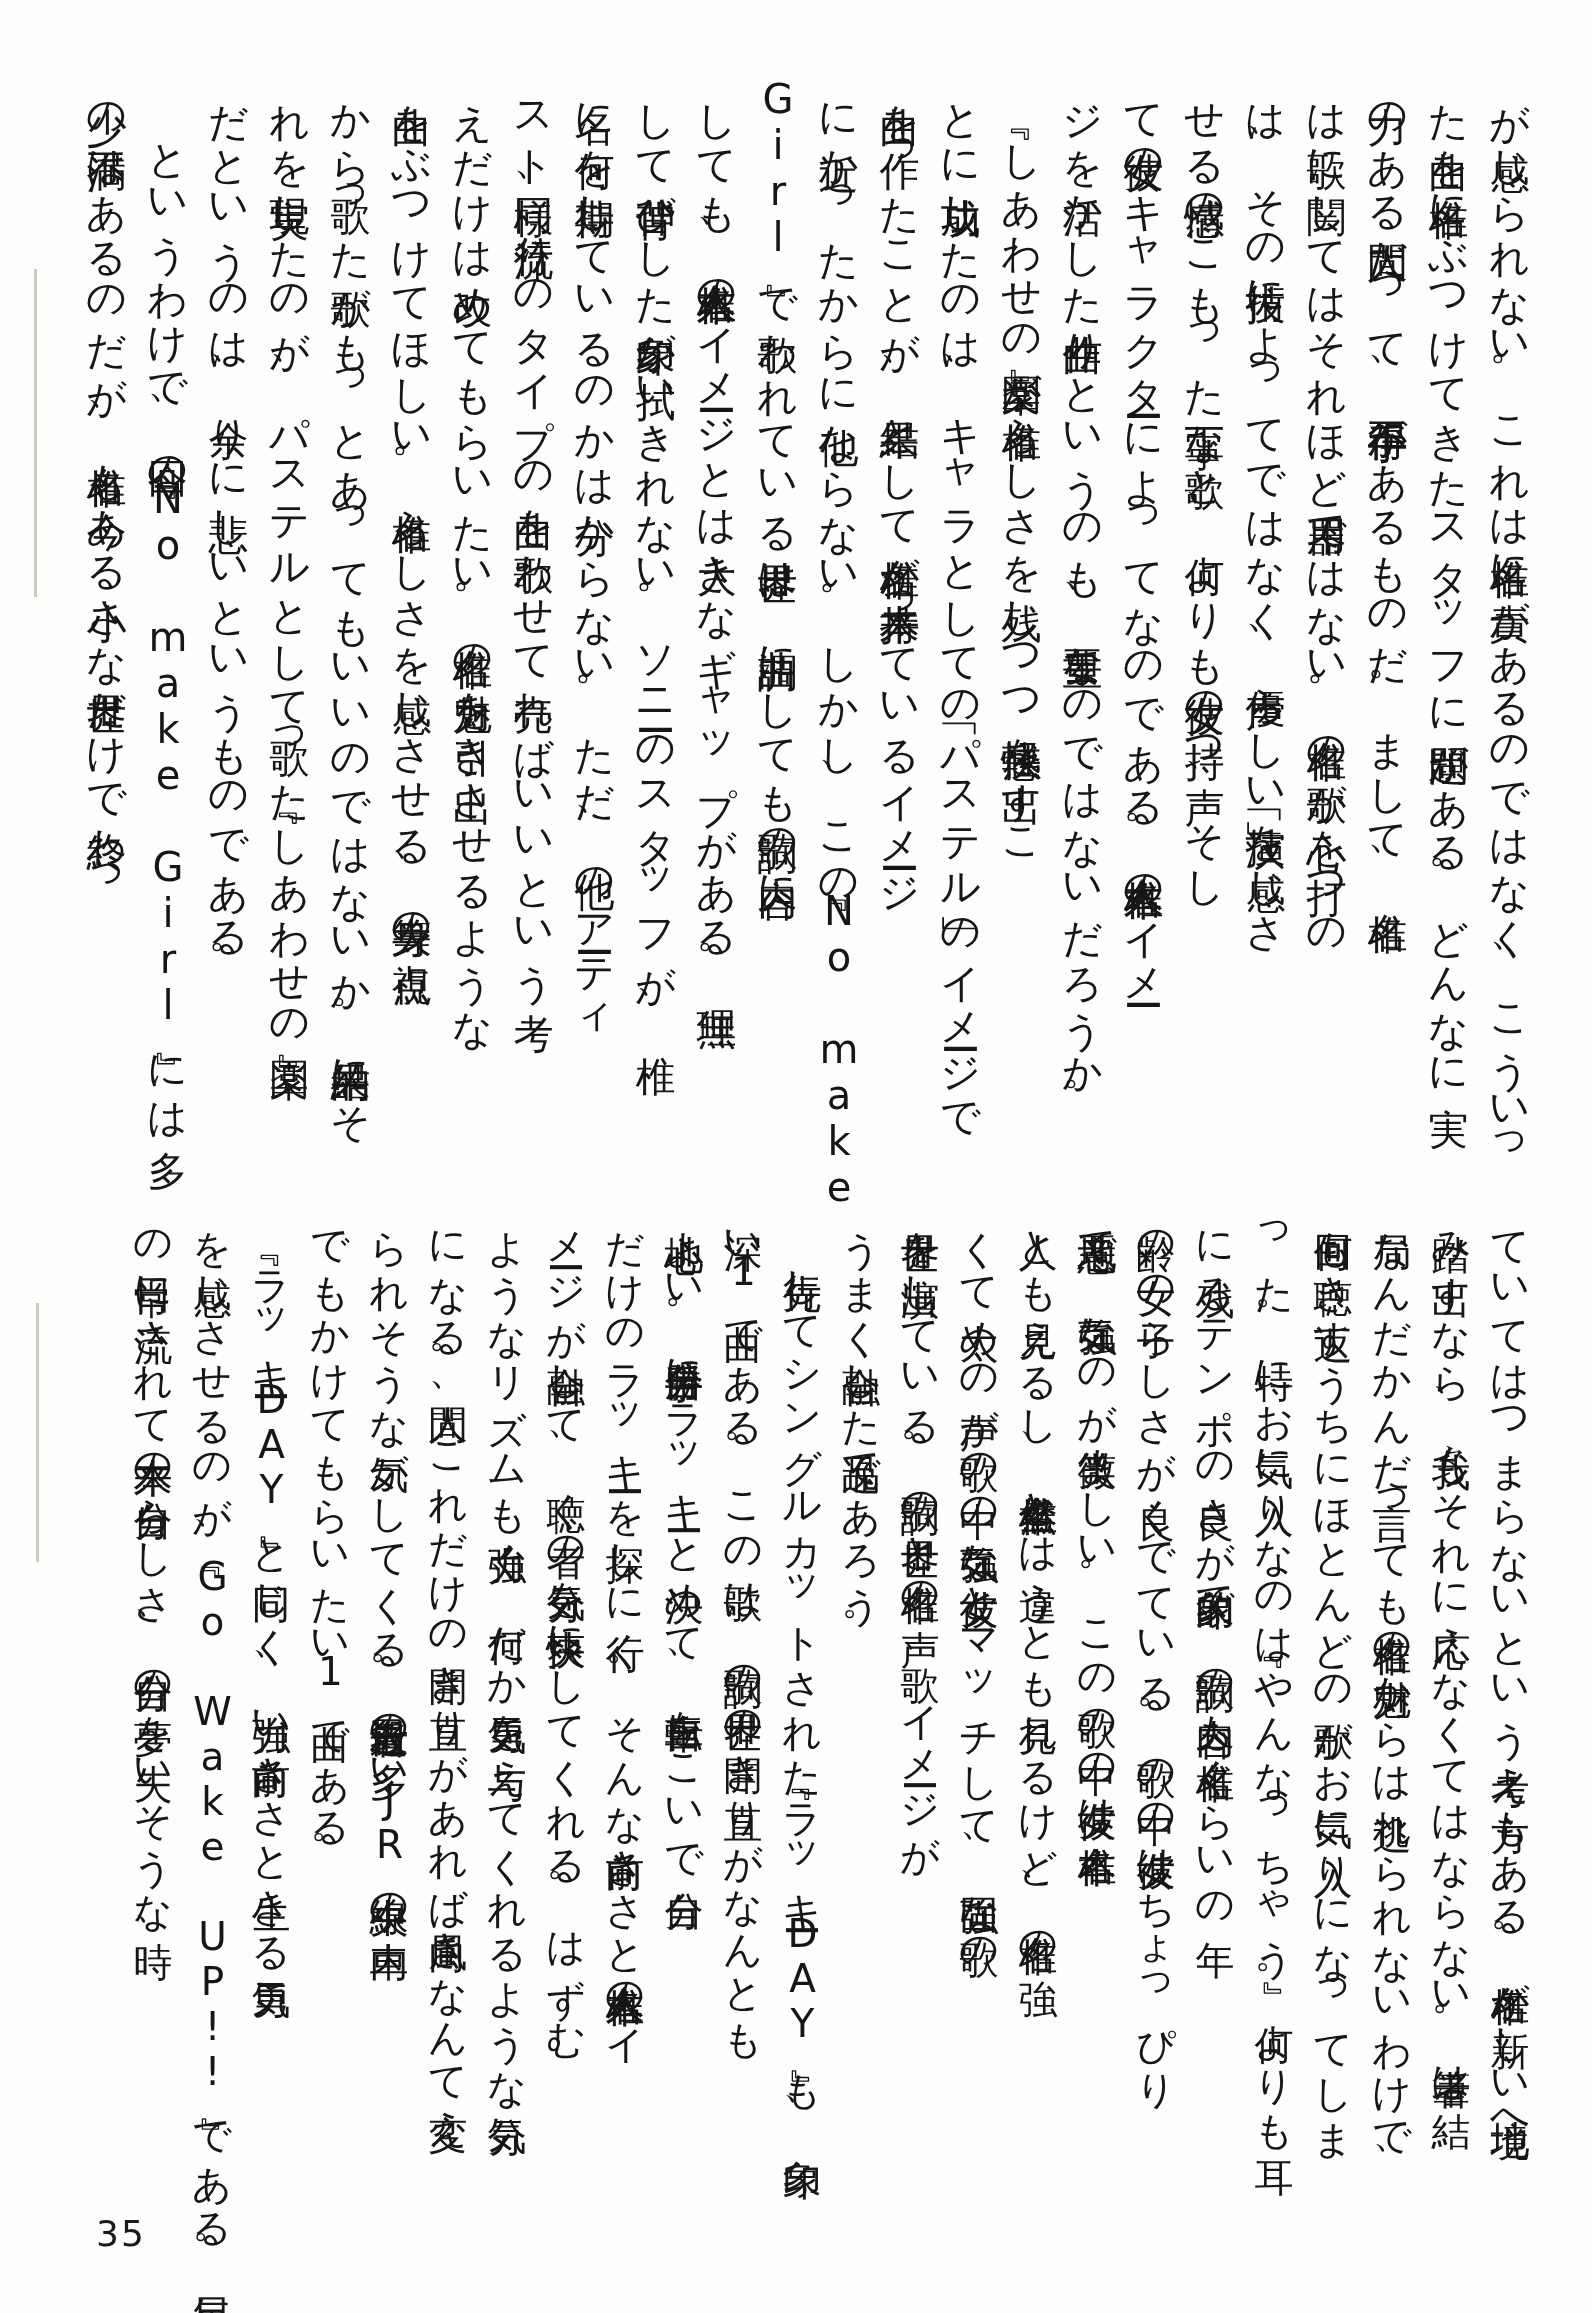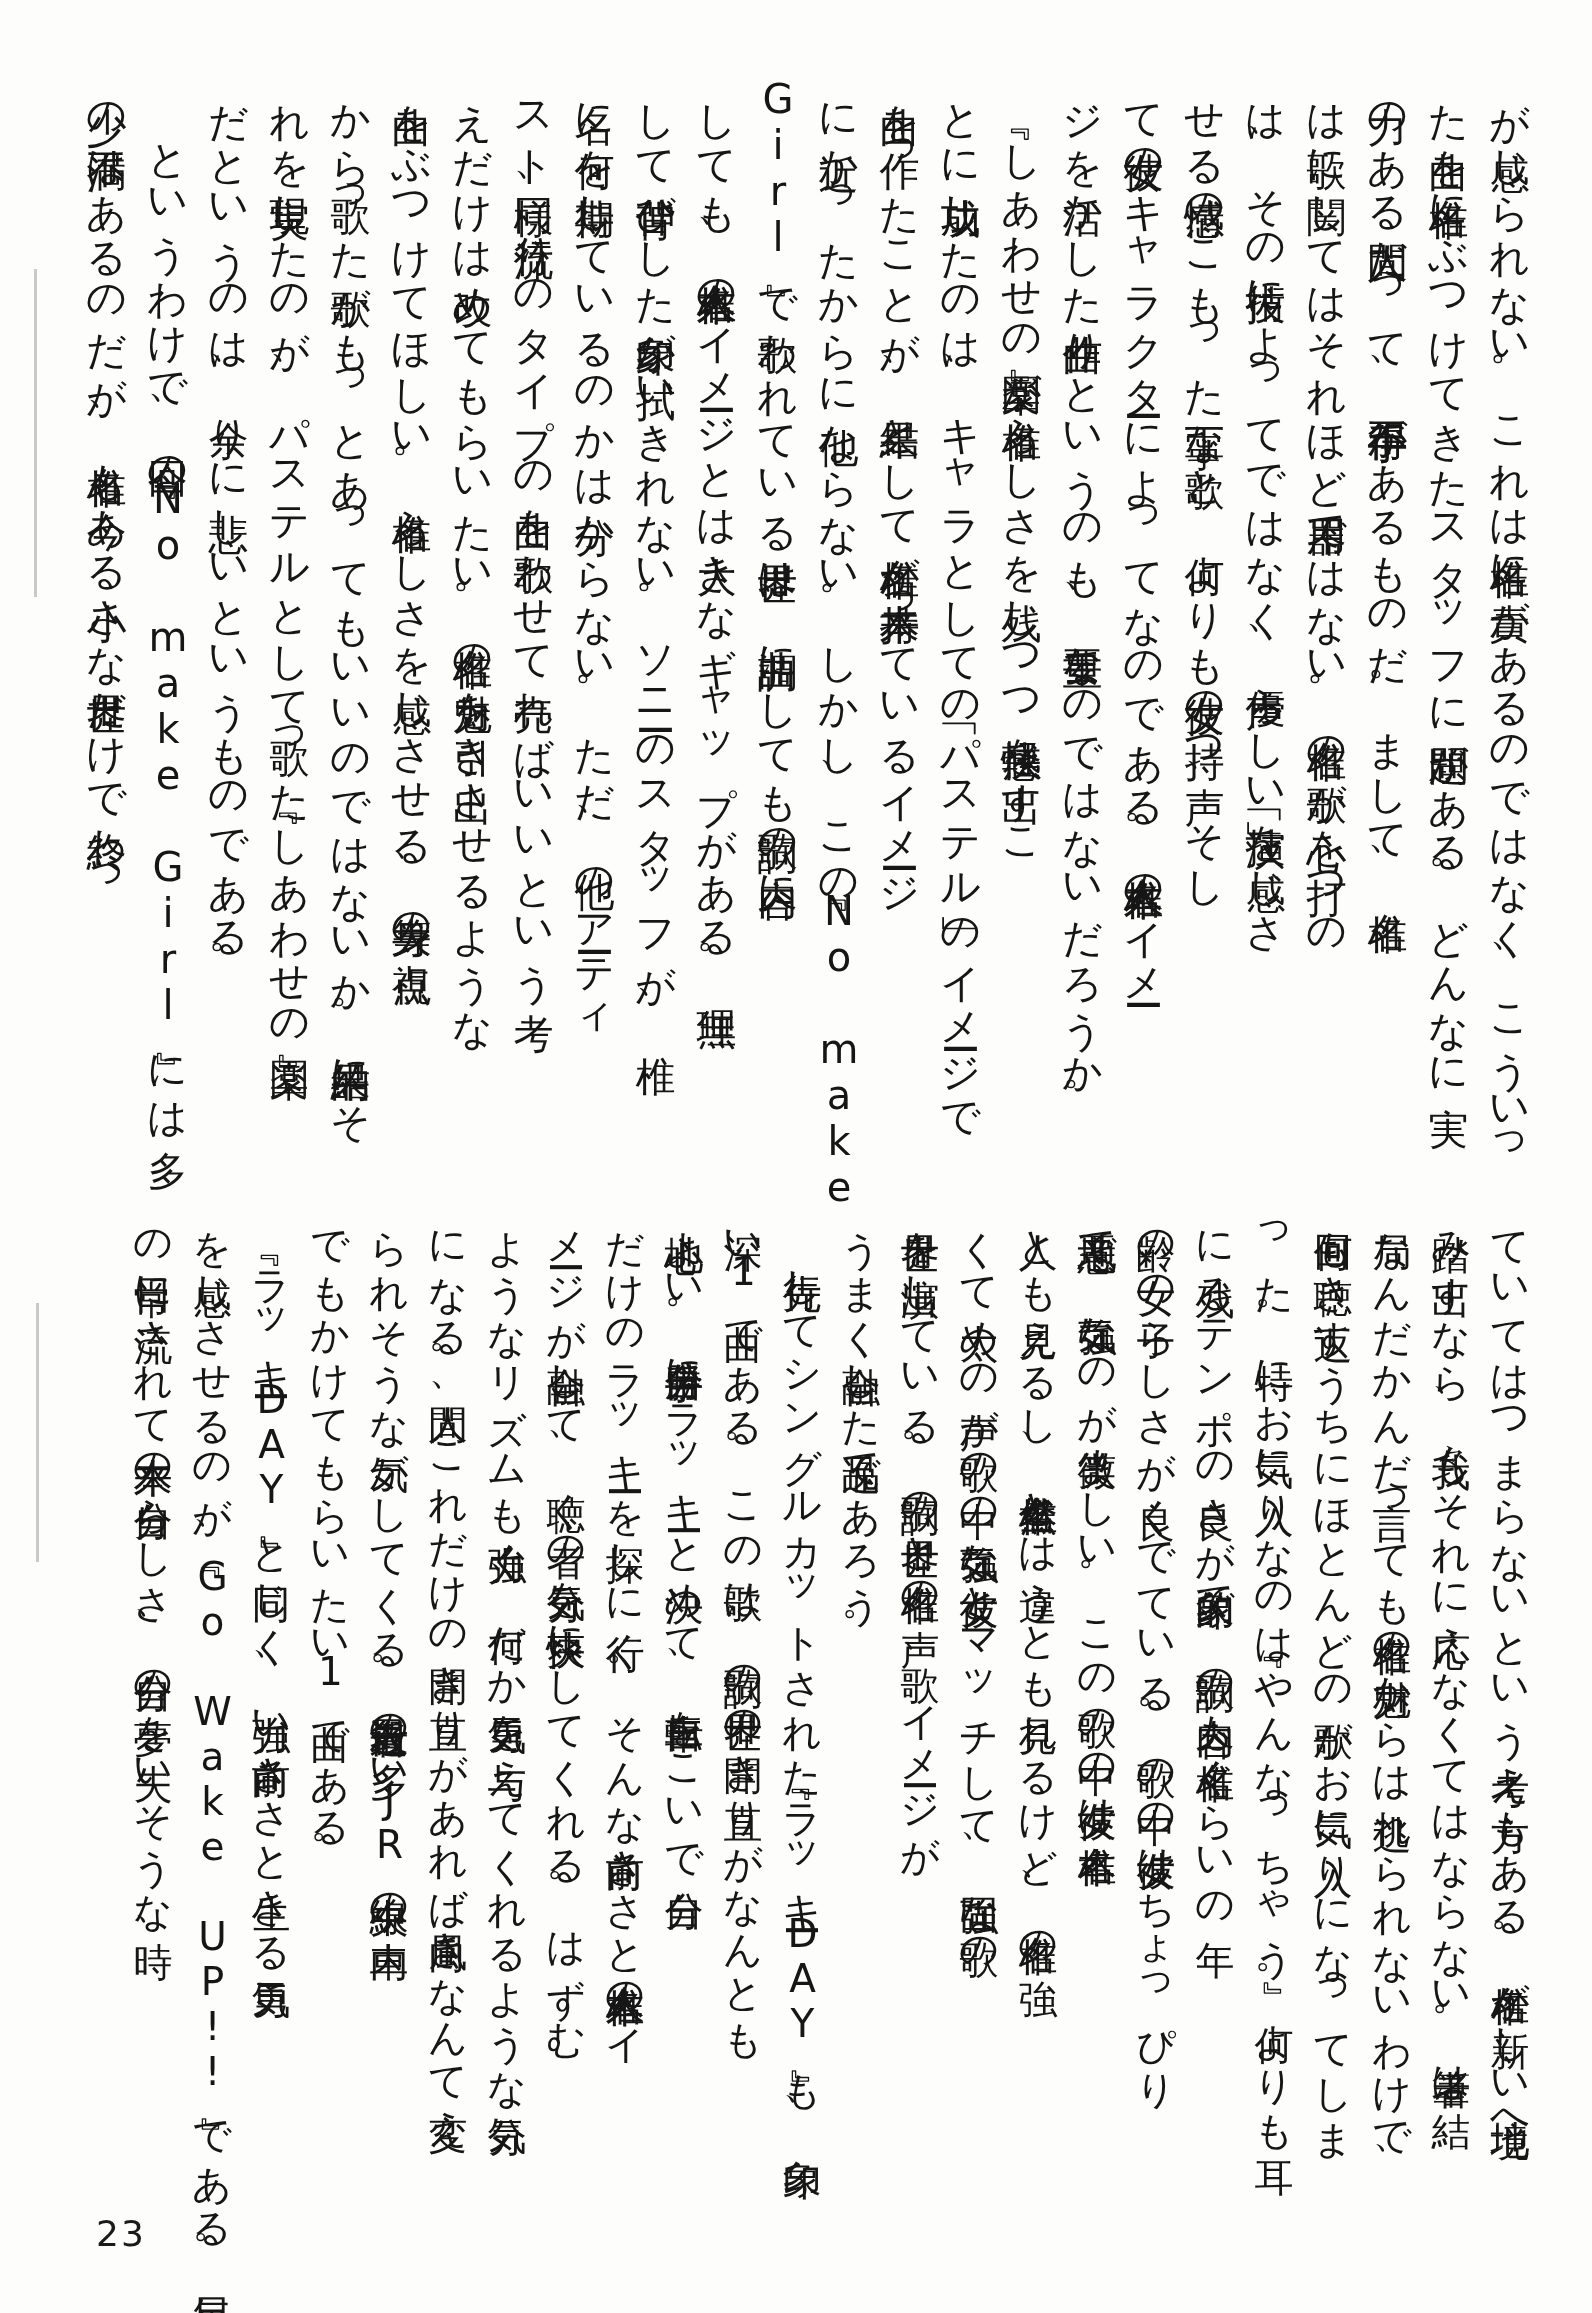--- a/index.html
+++ b/index.html
@@ -119,19 +119,19 @@
       <div class="tcol">メージが融合して、聴く者の気分を爽快にしてくれる。はずむ</div>
       <div class="tcol">ようなリズムも力強く、何だか勇気を与えてくれるような気分</div>
       <div class="tcol">になる。人間、これだけの開き直りがあれば風向きなんて変え</div>
       <div class="tcol">られそうな気がしてくる。最近自殺者の多いJR中央線の車内</div>
       <div class="tcol">でもかけてもらいたい1曲である。</div>
       <div class="tcol">　『ラッキーDAY』と同じく、力強い前向きさと生きる勇気</div>
       <div class="tcol">を感じさせるのが、『Go Wake UP!!』である。毎日</div>
       <div class="tcol">の日常に流されて本来の自分らしさ、自分の夢を失いそうな時、</div>
     </div>
 
-  <div class="page-number">23</div>
+  <div class="page-number">35</div>
 
   <div id="artifact-1" class="scan-artifact"></div>
   <div id="artifact-2" class="scan-artifact"></div>
 
 </div>
 
 
 </body></html>

